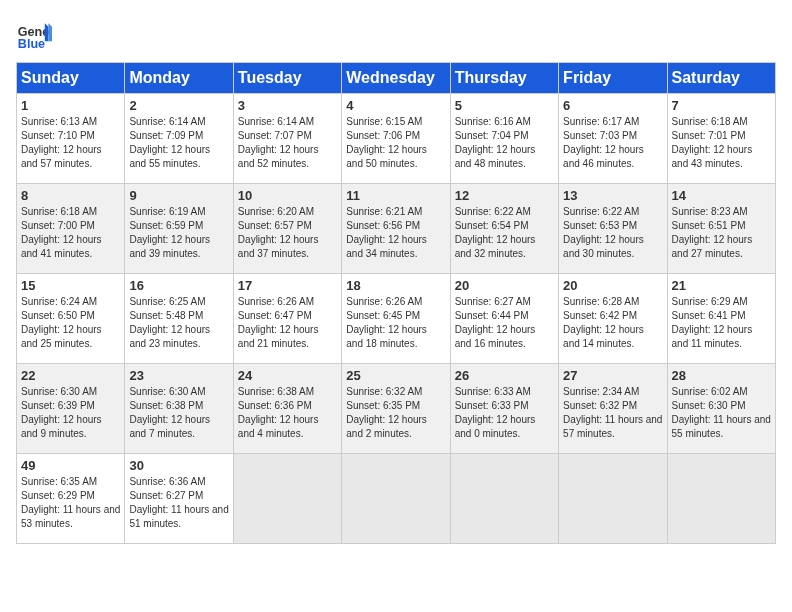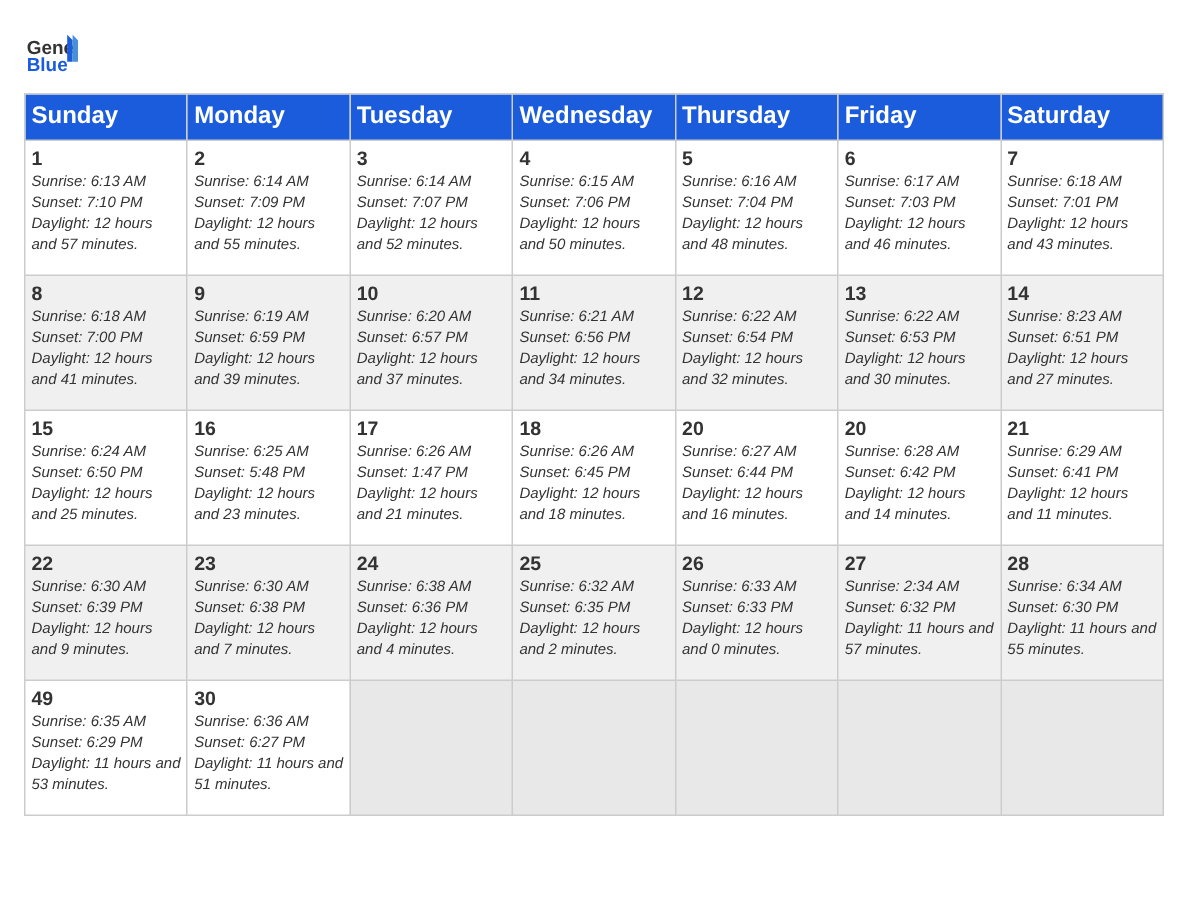--- a/index.html
+++ b/index.html
@@ -73,21 +73,20 @@
     .day-num {
       font-size: 13px;
       font-weight: bold;
       display: block;
       margin-bottom: 2px;
     }
     .day-info {
       font-size: 10px;
       line-height: 1.4;
       color: #333;
-      font-style: italic;
     }
     .empty-cell {
       background: #e8e8e8 !important;
     }
   </style>
 </head>
 <body>
 
 <div class="header-area">
   <div class="logo">
@@ -230,21 +229,21 @@
         <td>
           <span class="day-num">16</span>
           <div class="day-info">Sunrise: 6:25 AM
 Sunset: 5:48 PM
 Daylight: 12 hours
 and 23 minutes.</div>
         </td>
         <td>
           <span class="day-num">17</span>
           <div class="day-info">Sunrise: 6:26 AM
-Sunset: 1:47 PM
+Sunset: 6:47 PM
 Daylight: 12 hours
 and 21 minutes.</div>
         </td>
         <td>
           <span class="day-num">18</span>
           <div class="day-info">Sunrise: 6:26 AM
 Sunset: 6:45 PM
 Daylight: 12 hours
 and 18 minutes.</div>
         </td>
@@ -308,21 +307,21 @@
         </td>
         <td>
           <span class="day-num">27</span>
           <div class="day-info">Sunrise: 2:34 AM
 Sunset: 6:32 PM
 Daylight: 11 hours
 and 57 minutes.</div>
         </td>
         <td>
           <span class="day-num">28</span>
-          <div class="day-info">Sunrise: 6:34 AM
+          <div class="day-info">Sunrise: 6:02 AM
 Sunset: 6:30 PM
 Daylight: 11 hours
 and 55 minutes.</div>
         </td>
       </tr>
       <tr>
         <td>
           <span class="day-num">49</span>
           <div class="day-info">Sunrise: 6:35 AM
 Sunset: 6:29 PM

